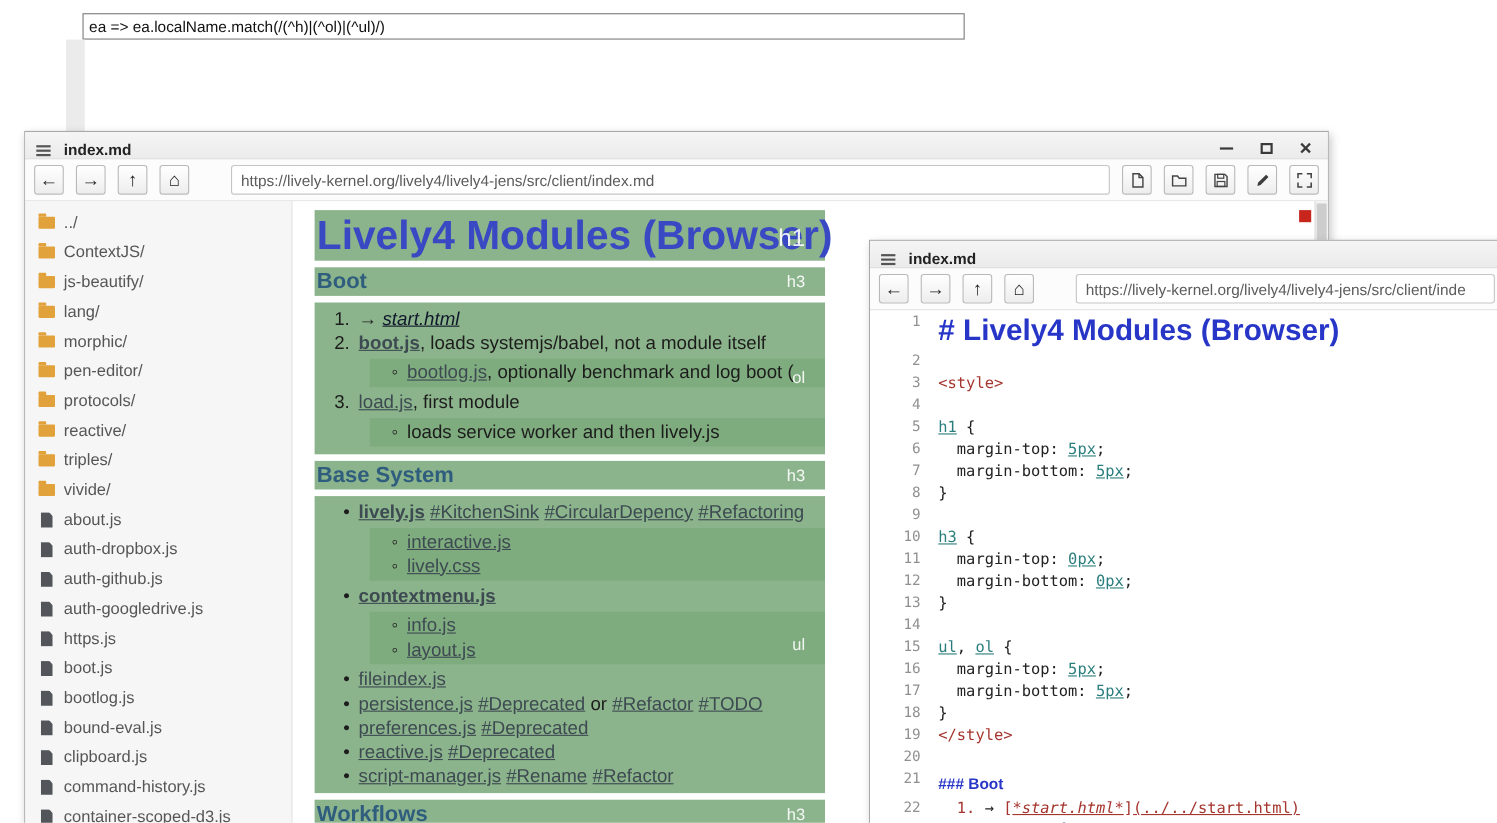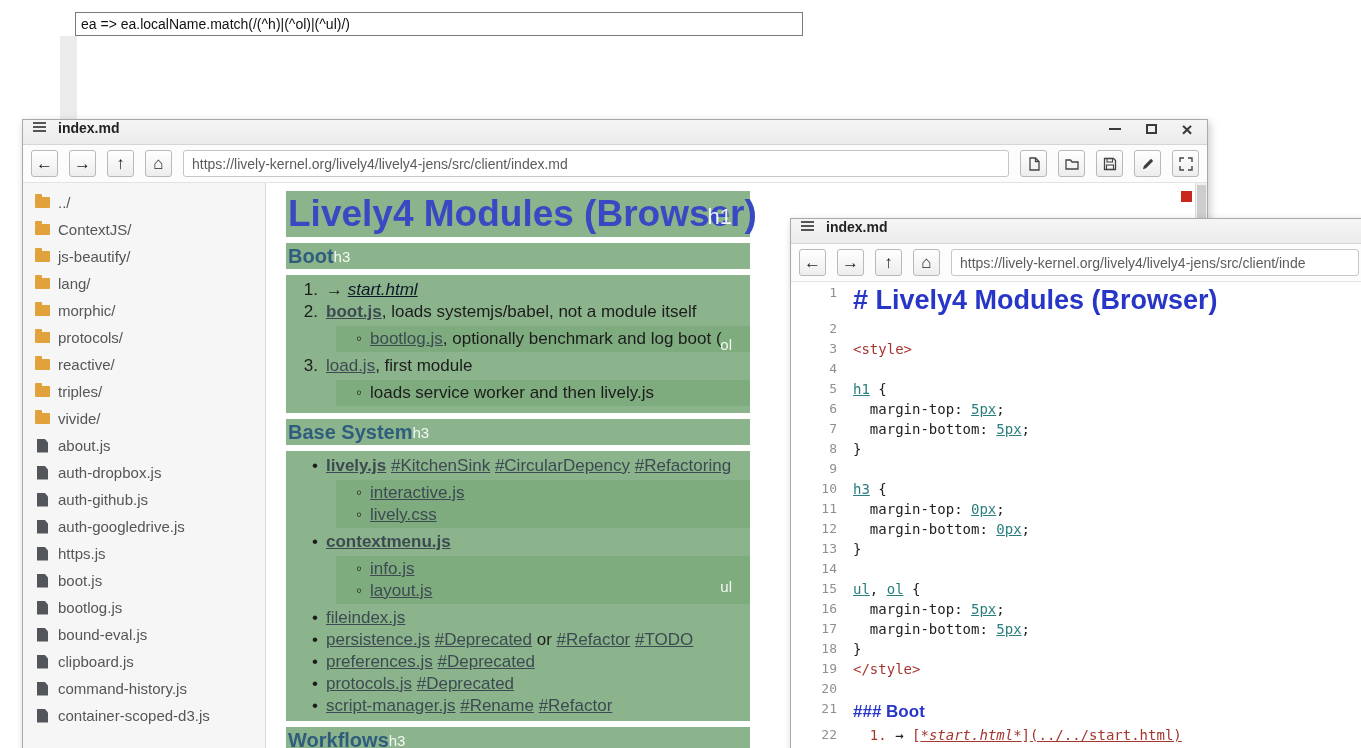--- a/index.html
+++ b/index.html
@@ -1,49 +1,49 @@
 <!DOCTYPE html>
 <html><head>
 <meta charset="utf-8">
 <style>
   * { margin:0; padding:0; box-sizing:border-box; }
   html,body { width:1361px; height:748px; overflow:hidden; background:#fff;
     font-family:"Liberation Sans", sans-serif; position:relative; }
 
   
-  .filter { position:absolute; left:75px; top:12px; width:728px; height:24px;
+  .filter { position:absolute; left:75px; top:12px; width:802px; height:24px;
     border:1px solid #7a7a7a; font:14px "Liberation Sans",sans-serif; color:#111;
     padding:0 5px; background:#fff; }
   .gray-strip { position:absolute; left:60px; top:36px; width:17px; height:84px; background:#ebebeb; }
 
   
   .win { position:absolute; background:#fff; border:1px solid #a9a9a9;
     box-shadow:2px 3px 8px rgba(0,0,0,.22); }
   .win.main { left:22px; top:119px; width:1186px; height:680px; z-index:1; }
   .win.right { left:790px; top:218px; width:578px; height:540px; z-index:5; }
 
   .titlebar { height:25px; background:linear-gradient(#f6f5f6,#ecebec);
-    border-bottom:1px solid #d5d5d5; display:flex; align-items:flex-start; padding:0 10px; }
+    border-bottom:1px solid #d5d5d5; display:flex; align-items:flex-end; padding:0 10px; }
   .hamburger { display:inline-block; margin-right:12px; cursor:pointer; }
   .hamburger i { display:block; width:13px; height:2px; background:#555; margin:2px 0; }
   .win-title { font-size:14px; font-weight:bold; color:#222; }
   .controls { margin-left:auto; display:flex; align-items:center; gap:16px; }
   .ctl { width:20px; height:18px; display:flex; align-items:center; justify-content:center; cursor:pointer; }
   .min-glyph { width:12px; height:2px; background:#3a3a3a; display:inline-block; }
   .max-glyph { width:11px; height:10px; border:2px solid #3a3a3a; display:inline-block; }
   .close-glyph { font-size:19px; line-height:1; color:#3a3a3a; font-weight:bold; }
 
   .toolbar { height:38px; display:flex; align-items:center; padding:0 8px;
     background:#fcfcfc; border-bottom:1px solid #e3e3e3; gap:11px; }
   .nav, .act { width:27px; height:27px; flex:none; border:1px solid #b9b9b9; border-radius:3px;
     background:linear-gradient(#ffffff,#ededed); display:flex; align-items:center;
     justify-content:center; cursor:pointer; font-size:16px; font-weight:bold; color:#222; padding:0; }
   .nav .glyph { font-size:17px; font-weight:bold; color:#1d1d1d; line-height:1; }
   .url { flex:1; min-width:0; height:27px; border:1px solid #c6c6c6; border-radius:3px;
-    padding:0 8px; font:14px "Liberation Sans",sans-serif; color:#5c5c5c; background:#fff; }
+    padding:0 8px; font:14px "Liberation Sans",sans-serif; color:#5c5c5c; background:#fff;margin-left:27px; }
 
   
   .win-body { position:absolute; top:63px; left:0; right:0; bottom:0; display:flex; }
   .sidebar { width:243px; flex:none; background:#f6f6f6; border-right:1px solid #ddd;
     padding-top:6px; overflow:hidden; }
   .sb-row { display:flex; align-items:center; height:27px; padding-left:10px;
     font-size:15px; color:#565656; cursor:pointer; white-space:nowrap; }
   .ic-folder { width:15px; height:11px; background:#e2a23b; border-radius:1px;
     position:relative; display:inline-block; margin:0 8px 0 2px; flex:none; }
   .ic-folder::before { content:""; position:absolute; top:-3px; left:0; width:7px; height:3px;
@@ -51,21 +51,21 @@
   .ic-file { width:11px; height:14px; background:#52565a; display:inline-block;
     margin:0 10px 0 4px; flex:none;
     clip-path:polygon(0 0, 68% 0, 100% 28%, 100% 100%, 0 100%); }
 
   .content { flex:1; position:relative; background:#fff; padding:8px 0 0 20px; overflow:hidden; }
   .blk { width:464px; margin-bottom:6px; position:relative; }
   .blk.h1 { background:#8cb48c; height:46px; line-height:46px; overflow:visible; }
   .h1 .h-text { font-size:37px; font-weight:bold; color:#3948c3; white-space:nowrap; padding-left:2px; }
   .h1 .tag-label { position:absolute; right:18px; top:3px; font-size:22px; }
   .blk.h3 { background:#8cb48c; height:26px; display:flex; align-items:center;
-    justify-content:flex-start; padding:0 18px 0 2px; }
+    justify-content:space-between; padding:0 18px 0 2px; }
   .h3 .h-text { font-size:20px; font-weight:bold; color:#2e5d7d; }
   .tag-label { color:rgba(255,255,255,.9); font-size:15px; }
   .blk.list { background:#8cb48c; padding:4px 0; overflow:hidden; }
   .list .tag-label { position:absolute; right:18px; top:50%; transform:translateY(-50%); z-index:3; }
   .md-row { display:flex; line-height:22px; padding-left:14px; font-size:17px;
     white-space:nowrap; overflow:hidden; color:#1c1c1c; }
   .md-row .marker { width:18px; flex:none; text-align:right; margin-right:8px; }
   .nested { margin:3px 0 3px 50px; background:#7fac7f; padding:2px 0; position:relative; overflow:hidden; }
   .nested .md-row { padding-left:12px; }
   .nested .md-row .marker { width:14px; }
@@ -91,21 +91,21 @@
   .ed-num { width:46px; flex:none; text-align:right; color:#909090; font-size:13px; line-height:20px; }
   .ed-code { padding-left:16px; white-space:pre; line-height:20px; color:#222; }
   .md-h1 .ed-code { line-height:34px; }
   .md-h3 .ed-code { line-height:26px; }
   .cm-plain { color:#222; }
   .cm-tag { color:#a5352f; }
   .cm-sel { color:#2a7d7d; text-decoration:underline; }
   .cm-val { color:#2a7d7d; text-decoration:underline; }
   .cm-num { color:#a5352f; }
   .cm-hdr1 { color:#2836c8; font-family:"Liberation Sans",sans-serif; font-weight:bold; font-size:27px; }
-  .cm-hdr3 { color:#2836c8; font-family:"Liberation Sans",sans-serif; font-weight:bold; font-size:17px; }
+  .cm-hdr3 { color:#2836c8; font-family:"Liberation Sans",sans-serif; font-weight:bold; font-size:14px; }
   .cm-linki { color:#a5352f; font-style:italic; text-decoration:underline; }
   .cm-linkb { color:#1b2a80; font-weight:bold; text-decoration:underline; }
   .cm-url { color:#a5352f; text-decoration:underline; }
 
   svg.icon { display:block; }
 </style>
 </head>
 <body>
 
 <input class="filter" value="ea =&gt; ea.localName.match(/(^h)|(^ol)|(^ul)/)" style="">
@@ -203,20 +203,24 @@
         <div class="sb-row">
           <span class="ic-folder"></span>
           <span class="sb-label">lang/</span>
         </div>
         <div class="sb-row">
           <span class="ic-folder"></span>
           <span class="sb-label">morphic/</span>
         </div>
         <div class="sb-row">
           <span class="ic-folder"></span>
+          <span class="sb-label">pen-editor/</span>
+        </div>
+        <div class="sb-row">
+          <span class="ic-folder"></span>
           <span class="sb-label">protocols/</span>
         </div>
         <div class="sb-row">
           <span class="ic-folder"></span>
           <span class="sb-label">reactive/</span>
         </div>
         <div class="sb-row">
           <span class="ic-folder"></span>
           <span class="sb-label">triples/</span>
         </div>
@@ -342,21 +346,21 @@
           <div class="md-row">
             <span class="marker">•</span>
             <span class="segs"><span class="sg-link">persistence.js</span><span class="sg-t"> </span><span class="sg-link">#Deprecated</span><span class="sg-t"> or </span><span class="sg-link">#Refactor</span><span class="sg-t"> </span><span class="sg-link">#TODO</span></span>
           </div>
           <div class="md-row">
             <span class="marker">•</span>
             <span class="segs"><span class="sg-link">preferences.js</span><span class="sg-t"> </span><span class="sg-link">#Deprecated</span></span>
           </div>
           <div class="md-row">
             <span class="marker">•</span>
-            <span class="segs"><span class="sg-link">protocols.js</span><span class="sg-t"> </span><span class="sg-link">#Deprecated</span></span>
+            <span class="segs"><span class="sg-link">reactive.js</span><span class="sg-t"> </span><span class="sg-link">#Deprecated</span></span>
           </div>
           <div class="md-row">
             <span class="marker">•</span>
             <span class="segs"><span class="sg-link">script-manager.js</span><span class="sg-t"> </span><span class="sg-link">#Rename</span><span class="sg-t"> </span><span class="sg-link">#Refactor</span></span>
           </div>
           <span class="tag-label">ul</span>
         </div>
         <div class="blk h3">
           <span class="h-text">Workflows</span>
           <span class="tag-label">h3</span>

